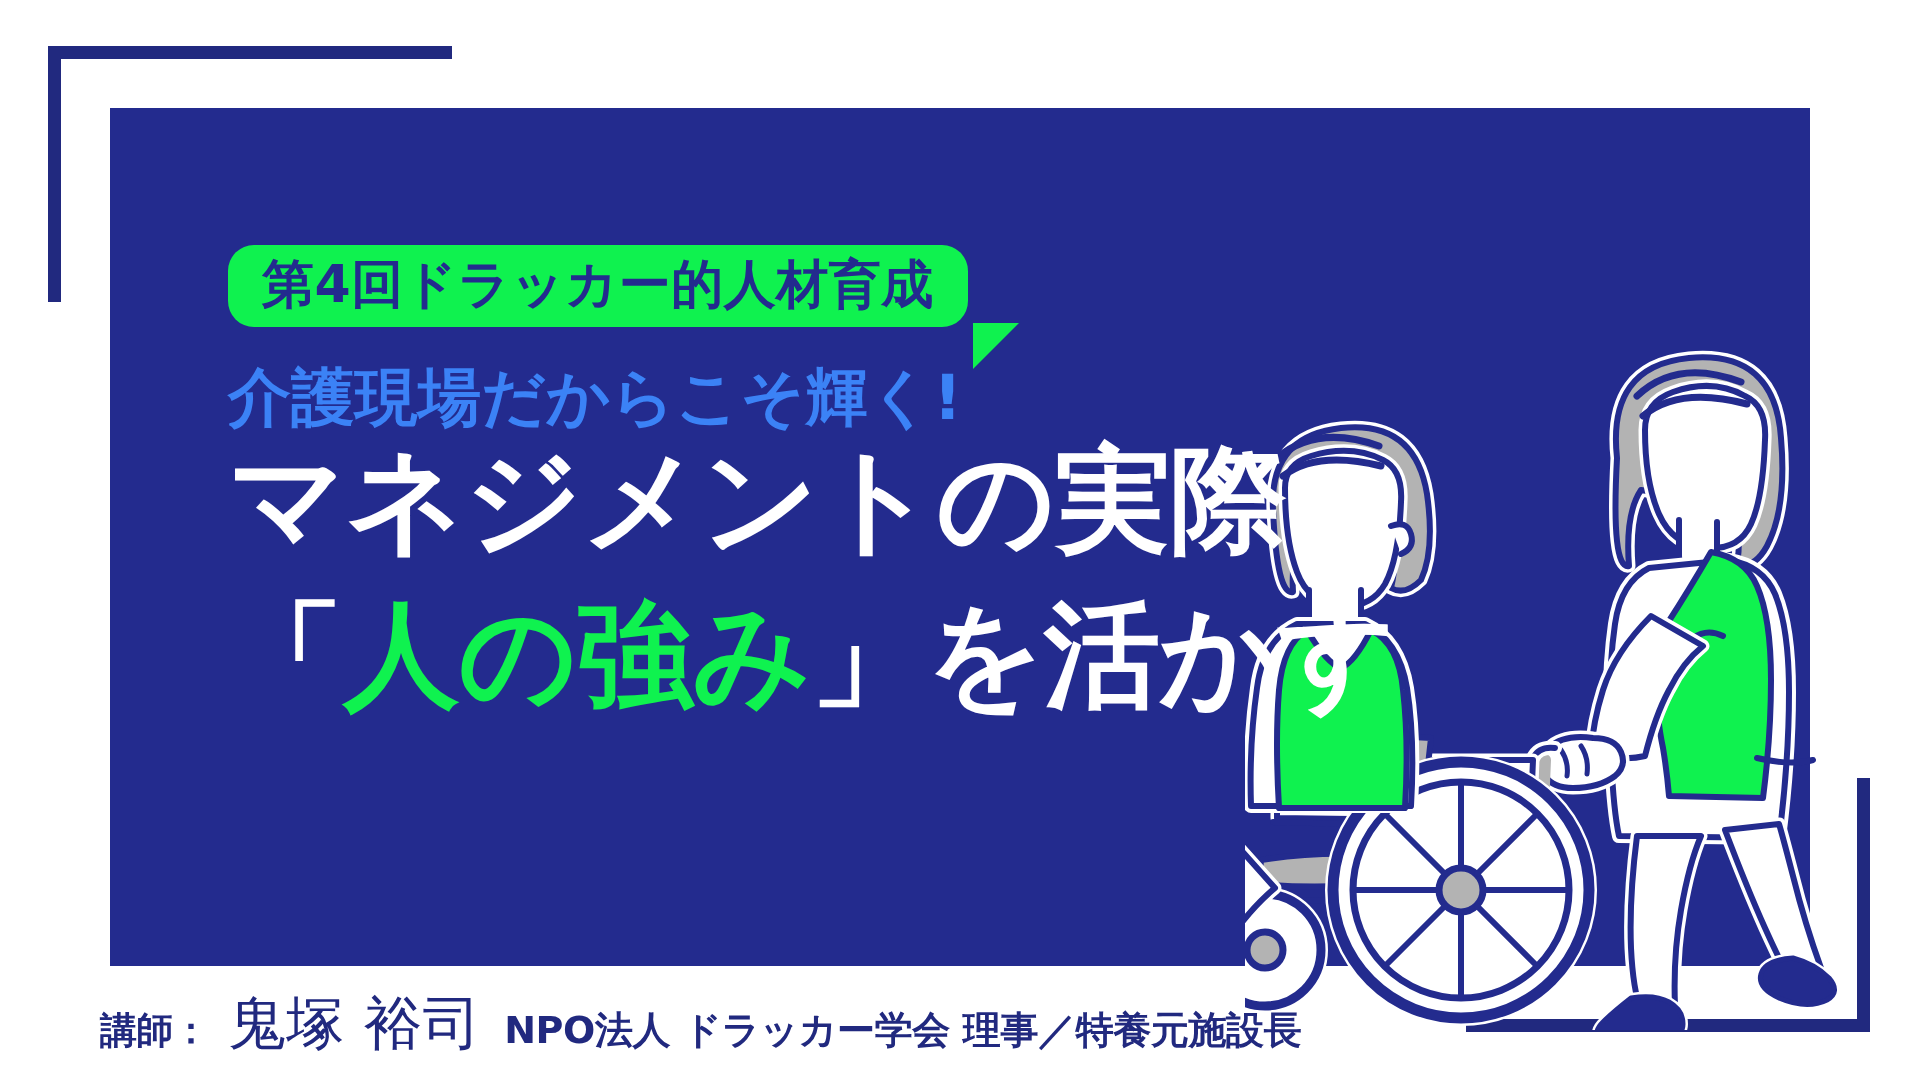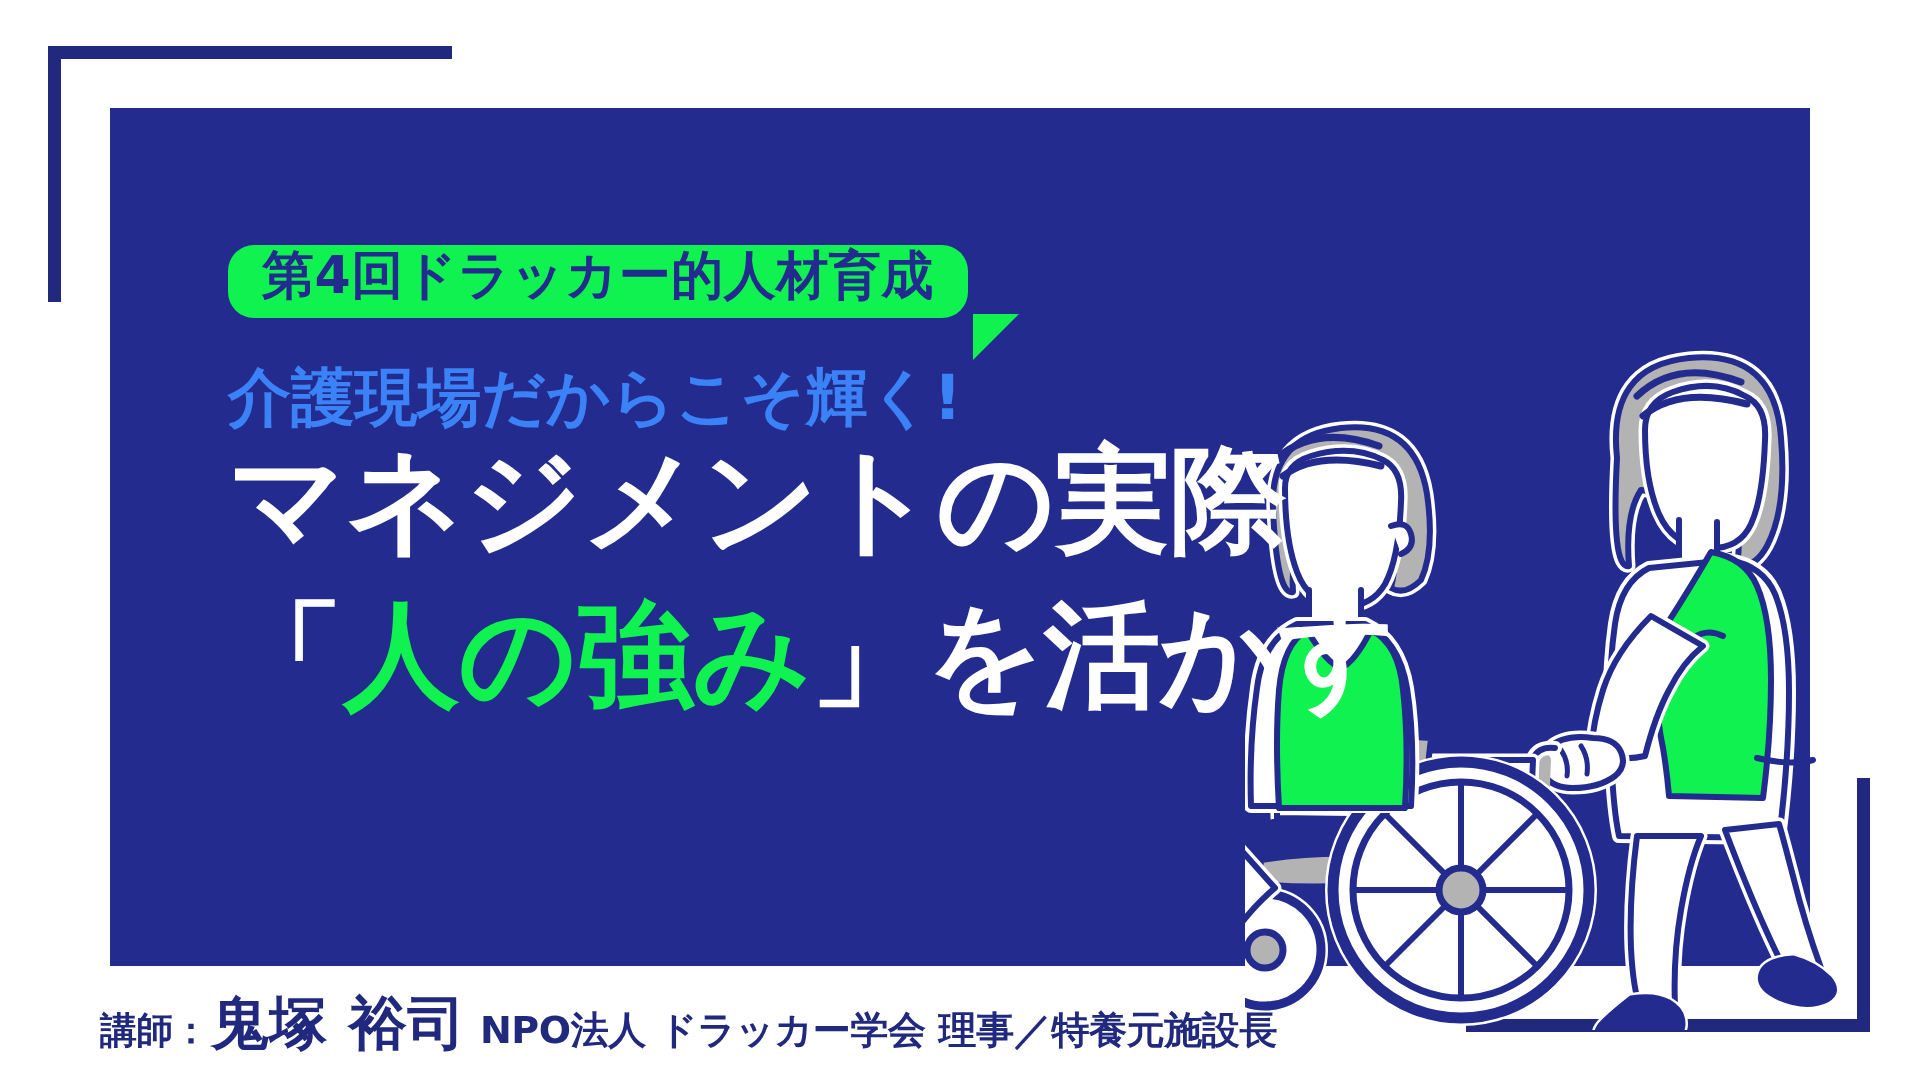--- a/index.html
+++ b/index.html
@@ -51,21 +51,21 @@
   .badge-wrap {
     position: absolute;
     left: 228px;
     top: 245px;
     z-index: 5;
   }
   .badge {
     position: relative;
     background: #0FF24F;
     border-radius: 26px;
-    padding: 1px 34px 14px 34px;
+    padding: 10px 34px 14px 34px;
     display: inline-block;
   }
   .badge-text {
     color: #232B8E;
     font-size: 52px;
     line-height: 1.12;
     font-weight: 700;
     letter-spacing: 0.01em;
     white-space: nowrap;
     font-family: "DejaVu Sans", "Liberation Sans", sans-serif;
@@ -114,33 +114,34 @@
 
   
   .speaker {
     position: absolute;
     left: 100px;
     top: 985px;
     display: flex;
     align-items: baseline;
     white-space: nowrap;
     z-index: 6;
+    gap: 9px;
   }
   .speaker-label {
     color: #21297F;
     font-size: 37px;
     font-weight: 700;
     letter-spacing: -0.02em;
   }
   .speaker-name {
     color: #21297F;
     font-size: 58px;
-    font-weight: 700;
+    font-weight: 400;
     letter-spacing: 0.01em;
-    margin-left: 2px;
+    margin-left: 10px;
   }
   .speaker-affil {
     color: #21297F;
     font-size: 38px;
     font-weight: 700;
     letter-spacing: -0.01em;
     margin-left: 14px;
   }
 
   

